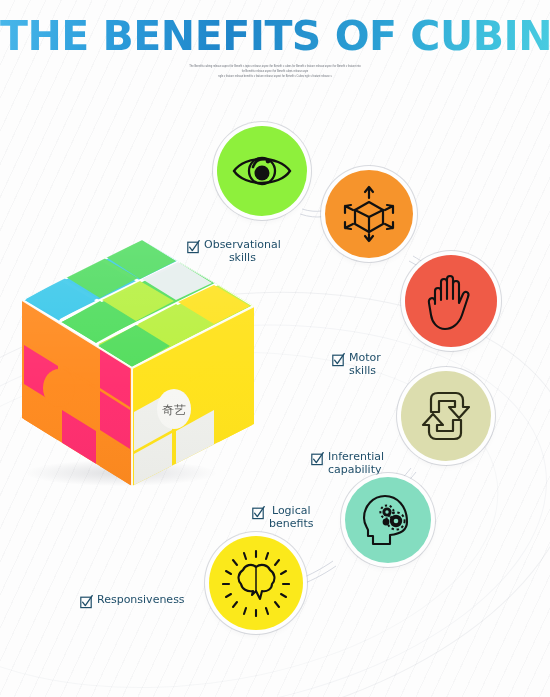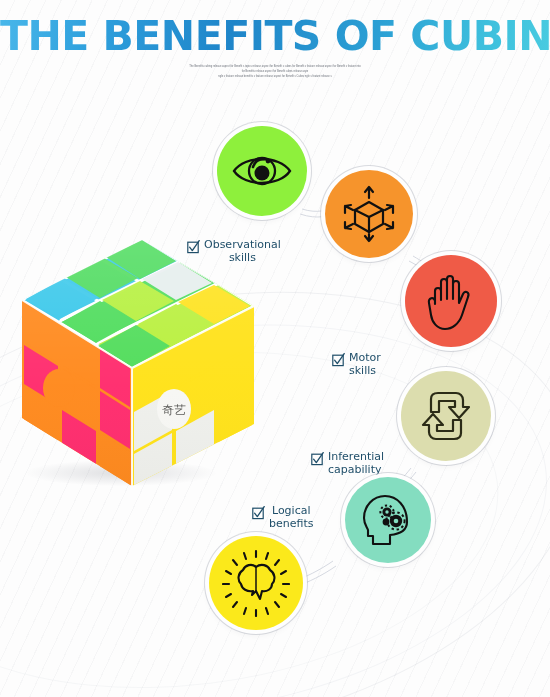--- a/index.html
+++ b/index.html
@@ -382,14 +382,23 @@
         <path d="M24,59 L22,65"></path>
         <path d="M15,53 L11,58"></path>
         <path d="M9,45 L4,48"></path>
         <path d="M7,35 L1,35"></path>
         <path d="M9,25 L4,22"></path>
         <path d="M15,16 L11,11"></path>
         <path d="M24,10 L22,4"></path>
       </g>
     </svg>
   </div>
+  <div class="label" style="left:80px; top:586px;">
+    <svg class="chk" width="13" height="14" viewBox="0 0 13 14">
+      <rect x="0.8" y="2.2" width="10.4" height="10.4" fill="none" stroke="#1f4e69" stroke-width="1.2"></rect>
+      <path d="M2.6,7.2 L5.3,10.6 L12.2,0.6" fill="none" stroke="#1f4e69" stroke-width="1.3" stroke-linecap="round" stroke-linejoin="round"></path>
+    </svg>
+    <span>
+      <span class="txt">Responsiveness</span>
+    </span>
+  </div>
 
 </div>
 
 </body></html>

